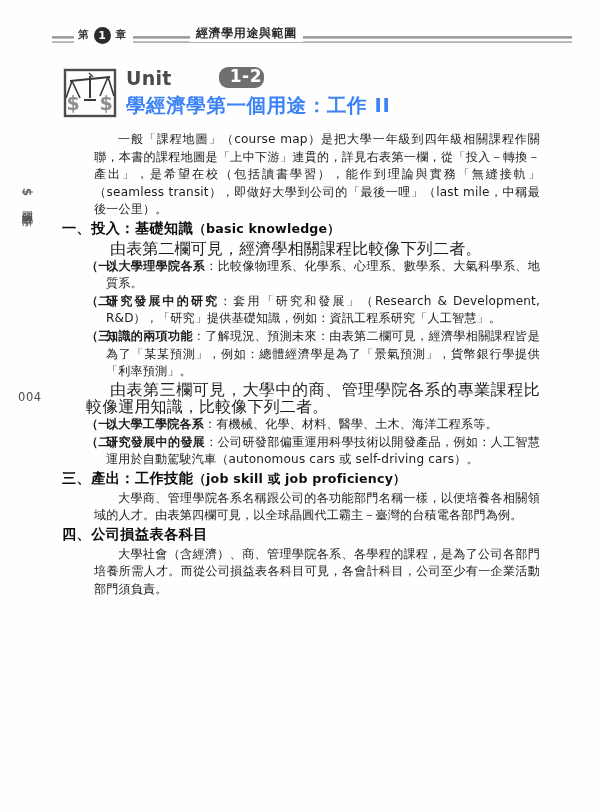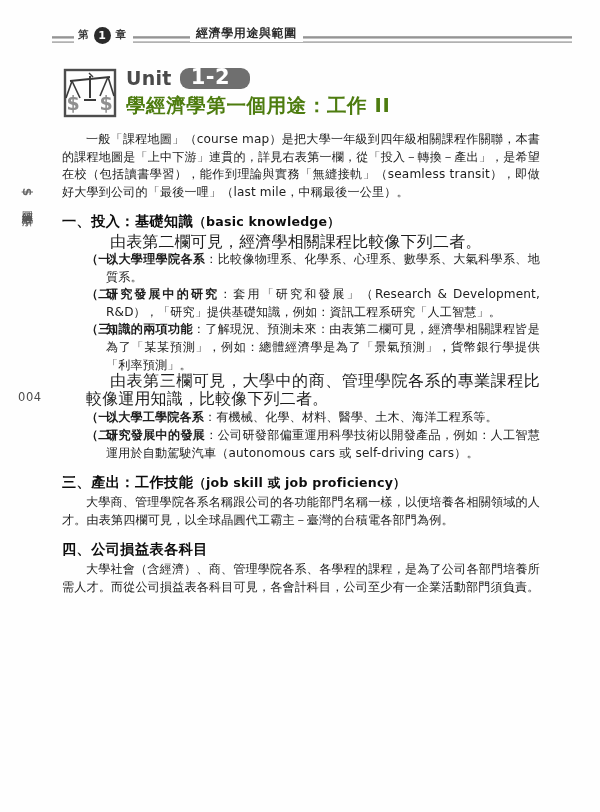--- a/index.html
+++ b/index.html
@@ -130,45 +130,45 @@
   }
   .unit-icon {
     width: 56px;
     height: 50px;
     flex: 0 0 auto;
     margin-top: 2px;
   }
   .unit-right { padding-top: 1px; }
   .unit-line1 {
     display: flex;
-    align-items: center;
-    gap: 8px;
+    align-items: flex-start;
     height: 22px;
   }
   .unit-word {
     font-size: 19px;
     font-weight: 700;
     color: #4a4a4a;
     font-family: "DejaVu Sans", "Liberation Sans", sans-serif;
     letter-spacing: 0.3px;
   }
   .unit-badge {
     background: #6f6f6f;
     color: #ffffff;
     border-radius: 9px;
-    font-size: 21px;
-    font-weight: 700;
-    padding: 0px 20px 2px 11px;
+    font-size: 17px;
+    font-weight: 700;
+    padding: 0px 2px 2px 11px;
     line-height: 19px;
     letter-spacing: 0.5px;
+    margin-left: 47px;
   }
   .unit-title {
     font-size: 19.5px;
     font-weight: 700;
-    color: #4d7c0f;
+    color: #3b82f6;
     margin-top: 3px;
     letter-spacing: 0.6px;
     white-space: nowrap;
   }
 
   
   .content {
     position: absolute;
     left: 62px;
     top: 131px;
@@ -178,27 +178,27 @@
     margin: 0;
     font-family: "DejaVu Sans", "Liberation Sans", sans-serif;
   }
   .para {
     font-size: 12.1px;
     line-height: 17.6px;
     text-align: justify;
     text-indent: 24px;
     color: #1d1d1d;
     letter-spacing: 0.15px;
+    margin-left: 32px;
   }
 
   .h2 {
     font-size: 14.2px;
     font-weight: 700;
     color: #0d0d0d;
-    margin-top: 11px;
     margin-bottom: 2px;
     letter-spacing: 0.4px;
   }
   .h2 .en {
     font-weight: 600;
     font-size: 12.6px;
     letter-spacing: 0.2px;
   }
 
   .indent-1 {
@@ -276,21 +276,21 @@
   </div>
 
   <div class="content">
     <p class="para">一般「課程地圖」（course map）是把大學一年級到四年級相關課程作關聯，本書的課程地圖是「上中下游」連貫的，詳見右表第一欄，從「投入－轉換－產出」，是希望在校（包括讀書學習），能作到理論與實務「無縫接軌」（seamless transit），即做好大學到公司的「最後一哩」（last mile，中稱最後一公里）。</p>
     <div id="sections">
         <div class="h2"><span>一、投入：基礎知識</span><span class="en">（basic knowledge）</span></div>
         <p class="indent-1" style="text-indent: 24px;">由表第二欄可見，經濟學相關課程比較像下列二者。</p>
         <p class="li"><span class="marker">（一）</span><b>以大學理學院各系</b><span>：比較像物理系、化學系、心理系、數學系、大氣科學系、地質系。</span></p>
         <p class="li"><span class="marker">（二）</span><b>研究發展中的研究</b><span>：套用「研究和發展」（Research &amp; Development, R&amp;D），「研究」提供基礎知識，例如：資訊工程系研究「人工智慧」。</span></p>
         <p class="li"><span class="marker">（三）</span><b>知識的兩項功能</b><span>：了解現況、預測未來：由表第二欄可見，經濟學相關課程皆是為了「某某預測」，例如：總體經濟學是為了「景氣預測」，貨幣銀行學提供「利率預測」。</span></p>
-        <p class="indent-1" style="text-indent: 24px; font-family: Liberation Mono, monospace;">由表第三欄可見，大學中的商、管理學院各系的專業課程比較像運用知識，比較像下列二者。</p>
+        <p class="indent-1" style="text-indent: 24px;">由表第三欄可見，大學中的商、管理學院各系的專業課程比較像運用知識，比較像下列二者。</p>
         <p class="li"><span class="marker">（一）</span><b>以大學工學院各系</b><span>：有機械、化學、材料、醫學、土木、海洋工程系等。</span></p>
         <p class="li"><span class="marker">（二）</span><b>研究發展中的發展</b><span>：公司研發部偏重運用科學技術以開發產品，例如：人工智慧運用於自動駕駛汽車（autonomous cars 或 self-driving cars）。</span></p>
         <div class="h2"><span>三、產出：工作技能</span><span class="en">（job skill 或 job proficiency）</span></div>
         <p class="para">大學商、管理學院各系名稱跟公司的各功能部門名稱一樣，以便培養各相關領域的人才。由表第四欄可見，以全球晶圓代工霸主－臺灣的台積電各部門為例。</p>
         <div class="h2"><span>四、公司損益表各科目</span></div>
         <p class="para">大學社會（含經濟）、商、管理學院各系、各學程的課程，是為了公司各部門培養所需人才。而從公司損益表各科目可見，各會計科目，公司至少有一企業活動部門須負責。</p>
       </div>
   </div>
 
 </div>

